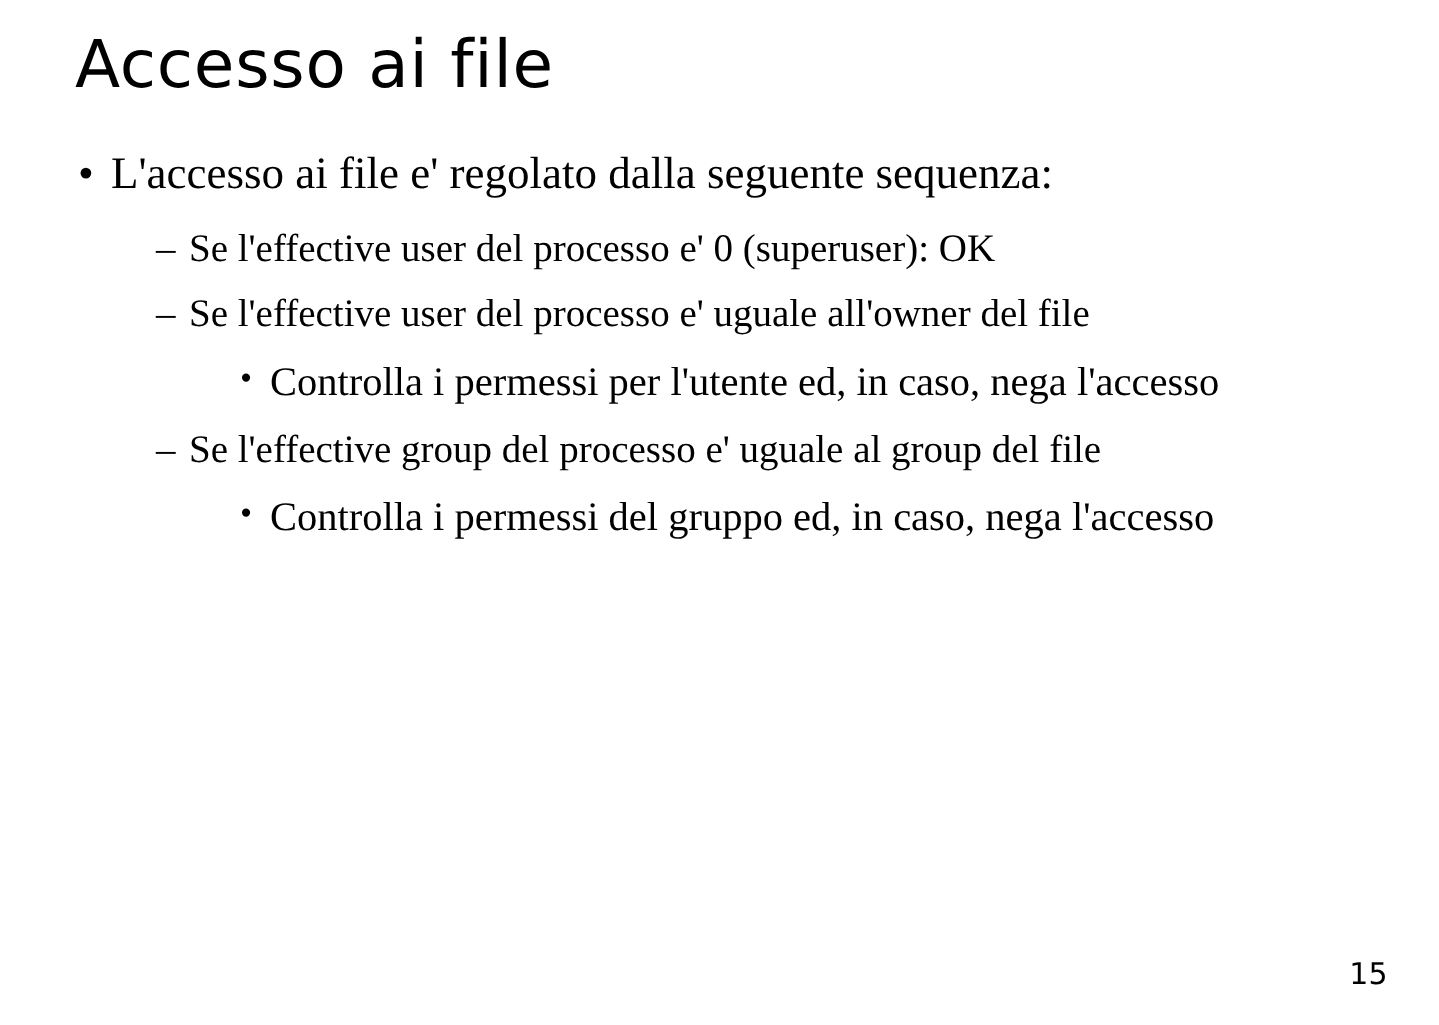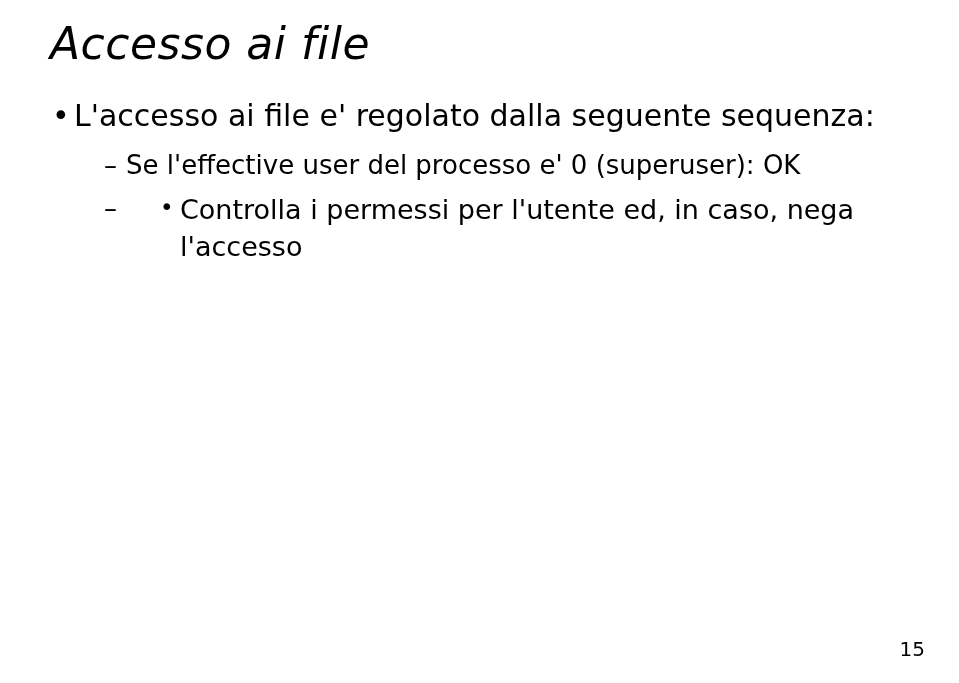--- a/index.html
+++ b/index.html
@@ -16,26 +16,26 @@
     width: 959px;
     height: 683px;
     box-sizing: border-box;
     padding: 18px 50px 0 50px;
   }
   .title {
     font-size: 44px;
     font-weight: 400;
     margin: 0 0 28px 0;
     letter-spacing: 0.5px;
-    font-style: italic;
   }
   ul.level1 {
     list-style: none;
     margin: 0;
     padding: 0;
+    font-family: Liberation Serif, serif;
   }
   ul.level1 > li {
     position: relative;
     padding-left: 24px;
     font-size: 30px;
     line-height: 1.25;
     margin-bottom: 8px;
   }
   ul.level1 > li::before {
     content: "•";
@@ -100,23 +100,32 @@
   <h1 class="title">Accesso ai file</h1>
 
   <ul class="level1">
     <li>
       <span>L'accesso ai file e' regolato dalla seguente sequenza:</span>
       <ul class="level2">
         <li>
           <span>Se l'effective user del processo e' 0 (superuser): OK</span>
         </li>
         <li>
+          <span>Se l'effective user del processo e' uguale all'owner del file</span>
           <ul class="level3">
             <li>
               <span>Controlla i permessi per l'utente ed, in caso, nega l'accesso</span>
+            </li>
+          </ul>
+        </li>
+        <li>
+          <span>Se l'effective group del processo e' uguale al group del file</span>
+          <ul class="level3">
+            <li>
+              <span>Controlla i permessi del gruppo ed, in caso, nega l'accesso</span>
             </li>
           </ul>
         </li>
       </ul>
     </li>
   </ul>
 
   <div class="page-num">15</div>
 </div>
 

